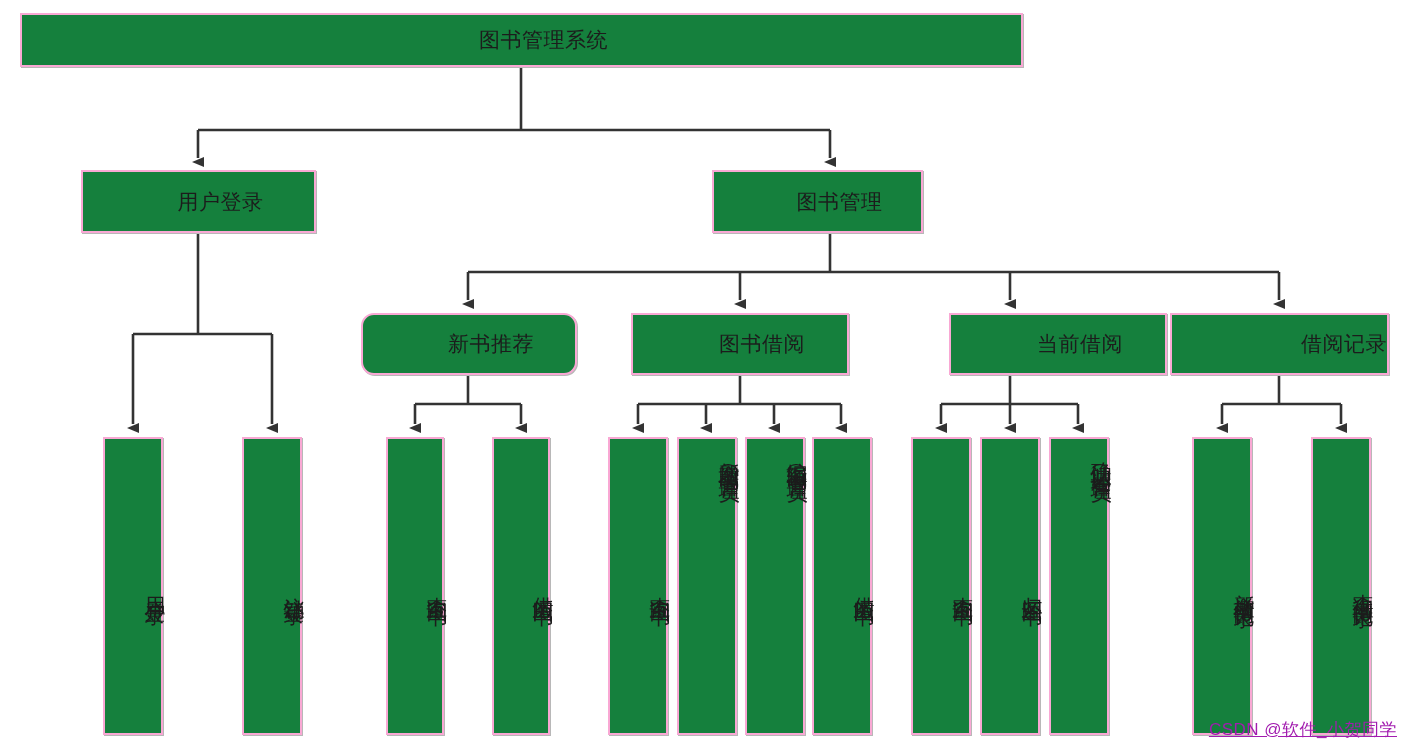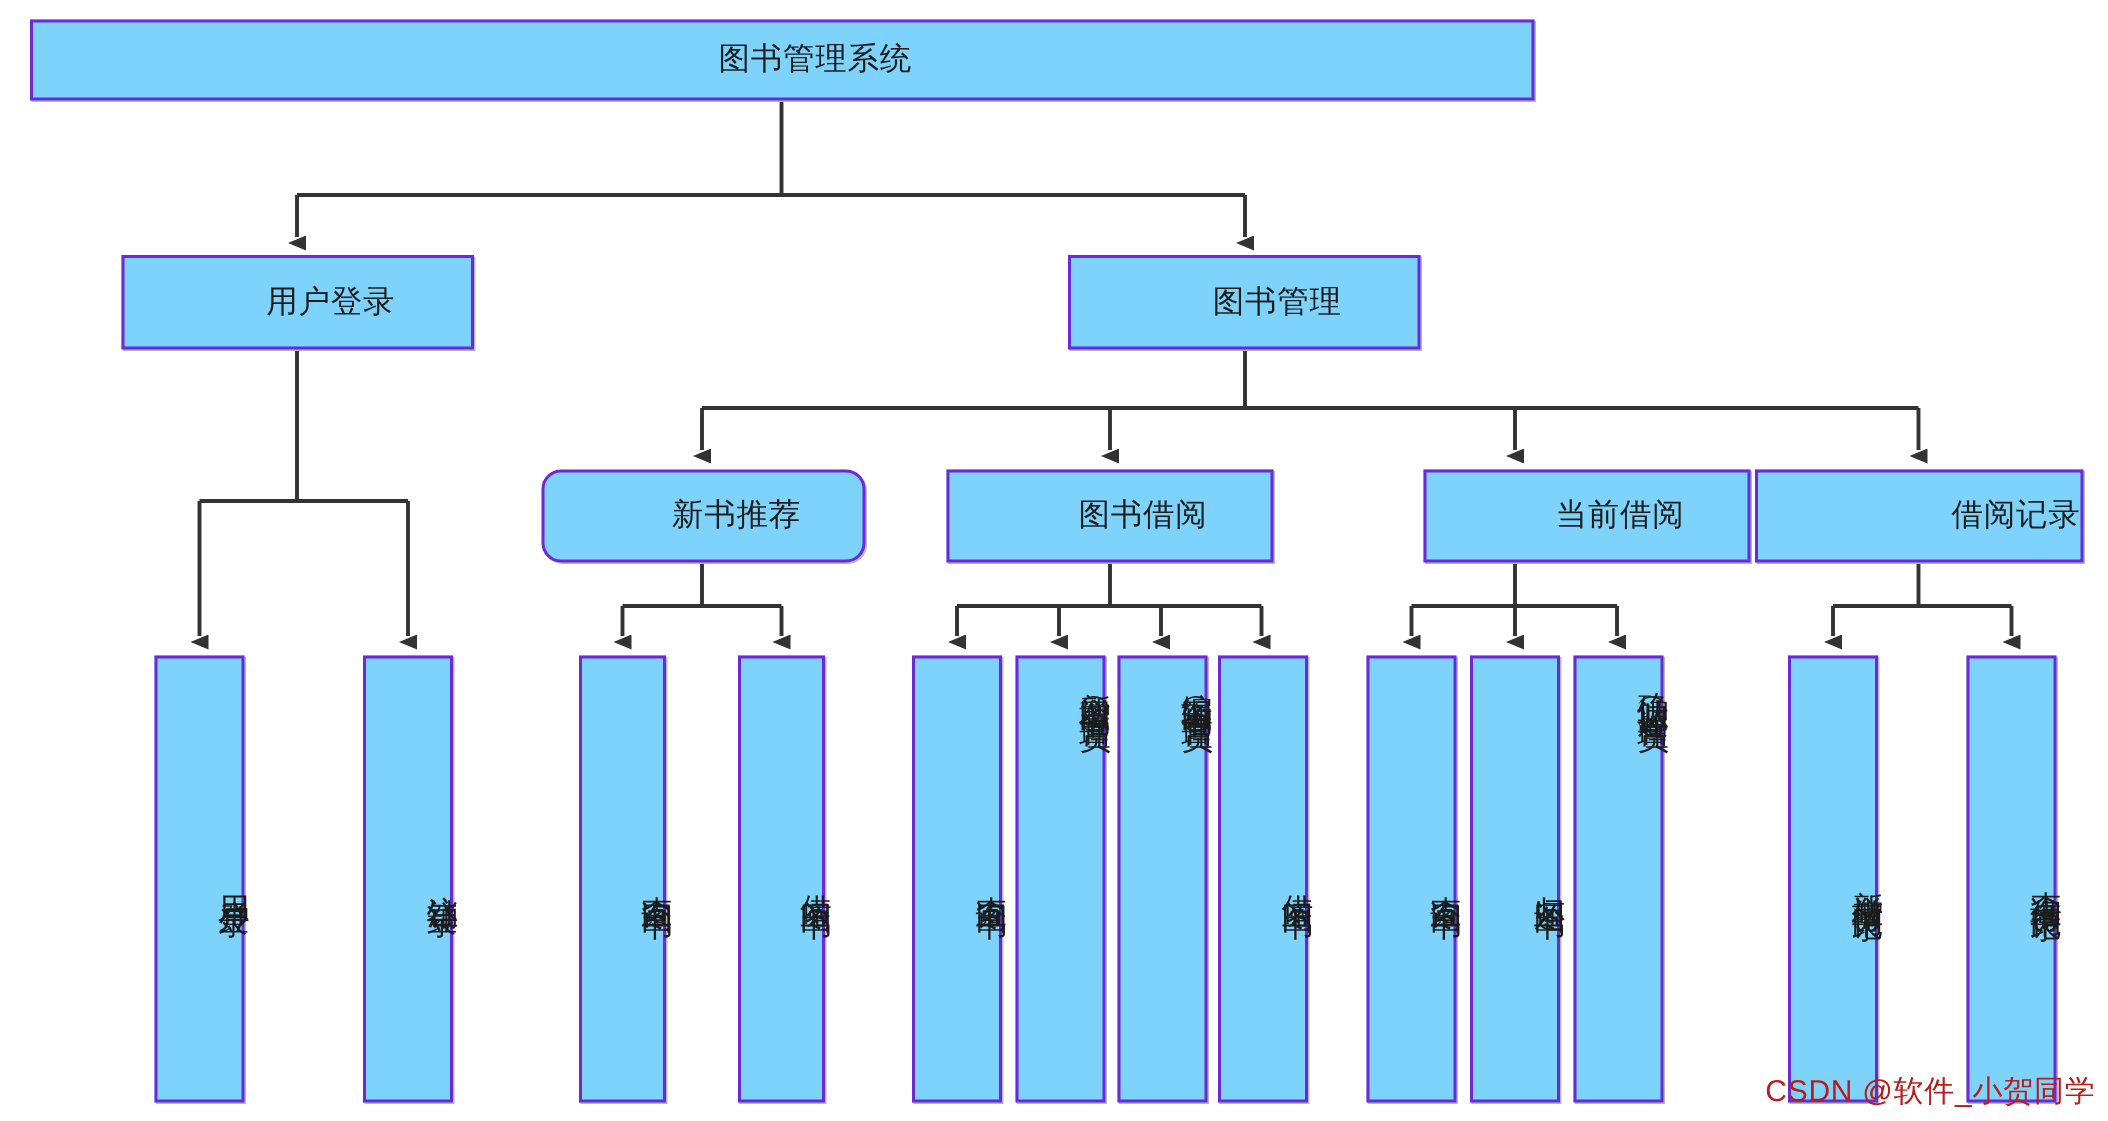--- a/index.html
+++ b/index.html
@@ -13,22 +13,22 @@
   #canvas {
     position: relative;
     width: 1405px;
     height: 747px;
     background: #ffffff;
     overflow: hidden;
   }
   .node {
     position: absolute;
     box-sizing: border-box;
-    background: #7dd3fc;
-    border: 2px solid #6d28d9;
+    background: #15803d;
+    border: 2px solid #f9a8d4;
     box-shadow: 1px 1px 0 0 #b8b8b8;
     display: flex;
     align-items: center;
     justify-content: center;
     padding-left: 44px;
   }
   .node-label {
     color: #1c1c1c;
     font-size: 21px;
     line-height: 1.2;
@@ -58,24 +58,25 @@
     left: 0;
     top: 0;
     width: 1405px;
     height: 747px;
     pointer-events: none;
   }
   .watermark {
     position: absolute;
     right: 8px;
     bottom: 6px;
-    font-size: 20px;
-    color: #b91c1c;
+    font-size: 17px;
+    color: #a21caf;
     white-space: nowrap;
     letter-spacing: 0.5px;
+    text-decoration: underline;
   }
 </style>
 </head>
 <body>
 
 <div id="canvas">
 
   <svg class="links" viewBox="0 0 1405 747">
     <defs>
       <marker id="arrow" markerWidth="10" markerHeight="12" refX="1" refY="6" orient="auto" markerUnits="userSpaceOnUse">
@@ -127,21 +128,21 @@
   </svg>
 
   <div class="node" style="left:20px; top:13px; width:1003px; height:54px;">
     <span class="node-label">图书管理系统</span>
   </div>
 
   <div class="node" style="left:81px; top:170px; width:235px; height:63px;">
     <span class="node-label">用户登录</span>
   </div>
 
-  <div class="node" style="left:712px; top:170px; width:235px; height:63px;">
+  <div class="node" style="left:712px; top:170px; width:211px; height:63px;">
     <span class="node-label">图书管理</span>
   </div>
 
   <div class="node" style="left:361px; top:313px; width:216px; height:62px;border-radius:13px;">
     <span class="node-label">新书推荐</span>
   </div>
 
   <div class="node" style="left:631px; top:313px; width:218px; height:62px;">
     <span class="node-label">图书借阅</span>
   </div>

